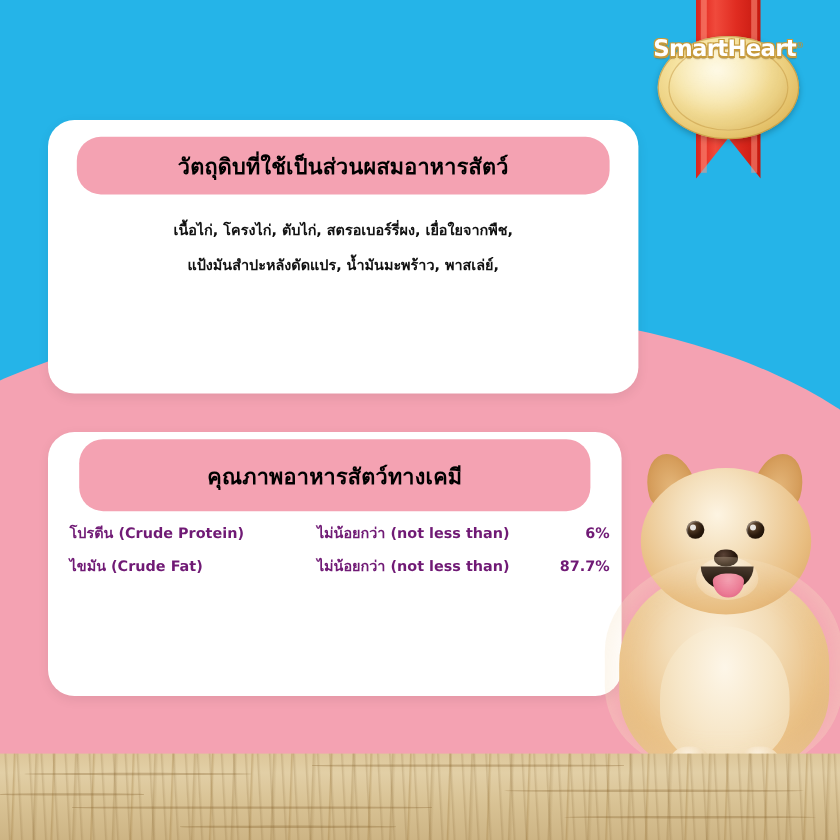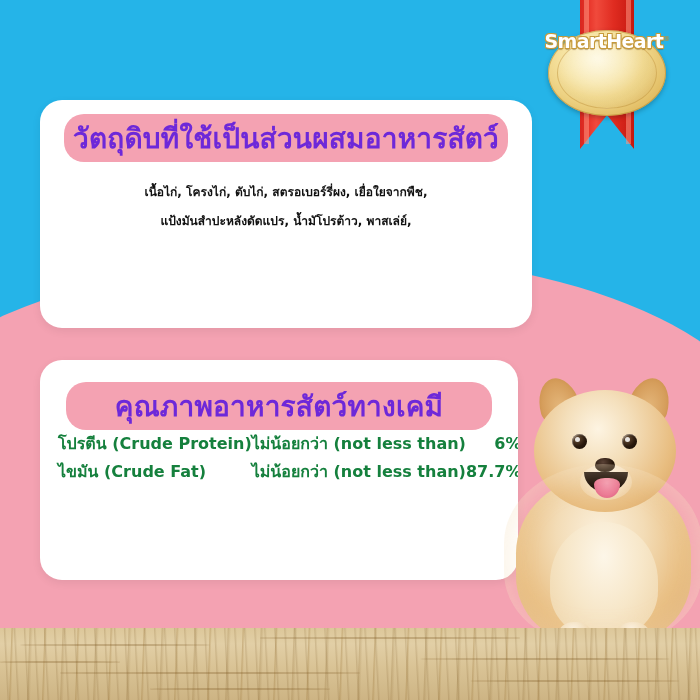--- a/index.html
+++ b/index.html
@@ -255,27 +255,27 @@
     top: 16px;
     right: 22px;
     height: 46px;
     background: #f4a2b2;
     border-radius: 20px;
     display: flex;
     align-items: center;
     justify-content: center;
   }
   #card-ingredients .card-header { top: 14px; height: 48px; left: 24px; right: 24px; }
-  #card-analysis .card-header    { top: 22px;  height: 48px; left: 26px; right: 26px; text-align: right; }
+  #card-analysis .card-header    { top: 6px;  height: 60px; left: 26px; right: 26px; text-align: right; }
 
   .card-title {
     font-family: "DejaVu Sans", "Liberation Sans", sans-serif;
     font-weight: bold;
-    font-size: 28px;
-    color: #6d28d9;
+    font-size: 18px;
+    color: #000000;
     white-space: nowrap;
     letter-spacing: 0.2px;
   }
 
   .ingredients-body {
     position: absolute;
     left: 0; right: 0;
     top: 78px;
     padding: 0 26px;
     text-align: center;
@@ -293,22 +293,22 @@
     position: absolute;
     left: 18px;
     right: 10px;
     top: 70px;
     border-collapse: collapse;
     width: calc(100% - 28px);
   }
   .analysis-table td {
     font-family: "DejaVu Sans", "Liberation Sans", sans-serif;
     font-weight: bold;
-    font-size: 16px;
-    color: #15803d;
+    font-size: 12px;
+    color: #701a75;
     padding: 3px 0;
     line-height: 22px;
     white-space: nowrap;
     margin-left: 18px;
   }
   .col-nutrient { width: 212px; padding-left: 2px; }
   .col-qualifier { width: 196px; }
   .col-value { text-align: right; padding-right: 4px; width: 52px; }
 </style>
 </head>
@@ -354,21 +354,21 @@
       <span class="medal-text"><span>SmartHeart</span><span class="tm">®</span></span>
     </div>
   </div>
 
   <div class="card" id="card-ingredients">
     <div class="card-header">
       <span class="card-title">วัตถุดิบที่ใช้เป็นส่วนผสมอาหารสัตว์</span>
     </div>
     <div class="ingredients-body">
       <div class="ingredients-line">เนื้อไก่, โครงไก่, ตับไก่, สตรอเบอร์รี่ผง, เยื่อใยจากพืช,</div>
-      <div class="ingredients-line">แป้งมันสำปะหลังดัดแปร, น้ำมัโปรต้าว, พาสเล่ย์,</div>
+      <div class="ingredients-line">แป้งมันสำปะหลังดัดแปร, น้ำมันมะพร้าว, พาสเล่ย์,</div>
     </div>
   </div>
 
   <div class="card" id="card-analysis">
     <div class="card-header">
       <span class="card-title">คุณภาพอาหารสัตว์ทางเคมี</span>
     </div>
     <table class="analysis-table">
       <tbody>
         <tr>

